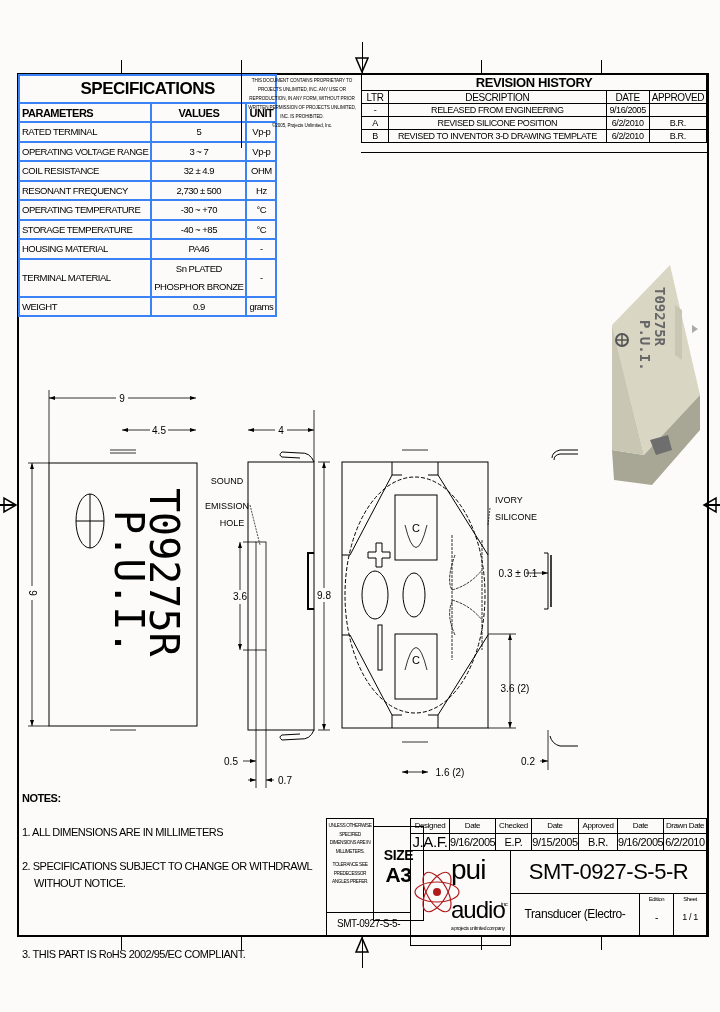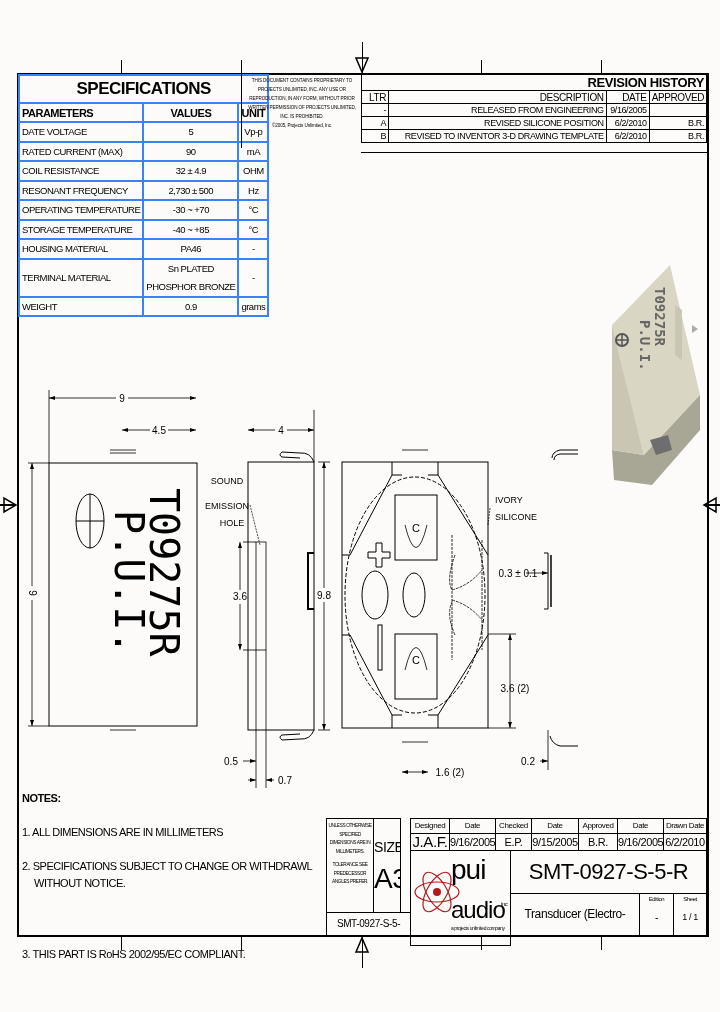--- a/index.html
+++ b/index.html
@@ -10,21 +10,21 @@
   
   table{border-collapse:collapse;}
   .spec{position:absolute;left:18px;top:74px;width:222px;font-size:9.5px;letter-spacing:-0.5px;}
   .spec td{border:2px solid #3b82f6;height:17.5px;padding:0 2px;white-space:nowrap;}
   .spec .title td{font-size:17px;font-weight:bold;text-align:center;height:26px;letter-spacing:-0.5px;}
   .spec .hdr td{font-weight:bold;font-size:11px;height:17px;}
   .spec td.v{text-align:center;}
   .spec td.u{text-align:center;width:24px;}
   .prop{position:absolute;left:243px;top:76px;width:118px;font-size:4.6px;line-height:9px;text-align:center;letter-spacing:-0.1px;}
   .rev{position:absolute;left:361px;top:74px;width:346px;font-size:9px;letter-spacing:-0.4px;}
-  .rev td{border:1px solid #000;height:12px;padding:0 2px;text-align:right;white-space:nowrap;}
+  .rev td{border:1px solid #000;height:12px;padding:0 2px;text-align:center;white-space:nowrap;}
   .rev .title td{font-size:13px;font-weight:bold;height:15px;}
   .rev .hdr td{font-size:10px;}
   .notes{position:absolute;left:22px;font-size:11px;letter-spacing:-0.5px;white-space:nowrap;}
   
   .tb{position:absolute;left:326px;top:818px;width:381px;height:118px;}
   .tbc{position:absolute;border:1px solid #000;box-sizing:border-box;font-size:8px;text-align:center;letter-spacing:-0.4px;overflow:hidden;}
 </style>
 </head>
 <body>
 
@@ -54,28 +54,28 @@
   <tbody>
       <tr class="title">
         <td colspan="3">SPECIFICATIONS</td>
       </tr>
   <tr class="hdr">
     <td>PARAMETERS</td>
     <td class="v">VALUES</td>
     <td class="u">UNIT</td>
   </tr>
   <tr>
-        <td>DATE VOLTAGE</td>
+        <td>RATED TERMINAL</td>
         <td class="v">5</td>
         <td class="u">Vp-p</td>
       </tr>
   <tr>
-        <td>RATED CURRENT (MAX)</td>
-        <td class="v">90</td>
-        <td class="u">mA</td>
+        <td>OPERATING VOLTAGE RANGE</td>
+        <td class="v">3 ~ 7</td>
+        <td class="u">Vp-p</td>
       </tr>
   <tr>
         <td>COIL RESISTANCE</td>
         <td class="v">32 ± 4.9</td>
         <td class="u">OHM</td>
       </tr>
   <tr>
         <td>RESONANT FREQUENCY</td>
         <td class="v">2,730 ± 500</td>
         <td class="u">Hz</td>
@@ -306,23 +306,23 @@
   <div class="tbc" style="left:0;top:0;width:48px;height:95px;font-size:4.8px;line-height:8.5px;padding-top:3px;">
     <div>UNLESS OTHERWISE</div>
     <div>SPECIFIED</div>
     <div>DIMENSIONS ARE IN</div>
     <div>MILLIMETERS.</div>
     <div style="height:5px"></div>
     <div>TOLERANCE SEE</div>
     <div>PREDECESSOR</div>
     <div>ANGLES PREFER.</div>
   </div>
-  <div class="tbc" style="left:47px;top:0;width:28px;height:95px;">
+  <div class="tbc" style="left:47px;top:8px;width:51px;height:95px;font-weight:bold;">
     <div style="font-size:14px;margin-top:20px;">SIZE</div>
-    <div style="font-size:28px;margin-top:8px;">A3</div>
+    <div style="font-size:21px;">A3</div>
   </div>
   <div class="tbc" style="left:0;top:94px;width:85px;height:24px;font-size:10px;line-height:22px;">SMT-0927-S-5-R.idw</div>
 
   <div class="tbc" style="left:84px;top:0;width:40px;height:16px;line-height:14px;">Designed by</div>
   <div class="tbc" style="left:123px;top:0;width:47px;height:16px;line-height:14px;">Date</div>
   <div class="tbc" style="left:169px;top:0;width:37px;height:16px;line-height:14px;">Checked by</div>
   <div class="tbc" style="left:205px;top:0;width:48px;height:16px;line-height:14px;">Date</div>
   <div class="tbc" style="left:252px;top:0;width:40px;height:16px;line-height:14px;">Approved by</div>
   <div class="tbc" style="left:291px;top:0;width:47px;height:16px;line-height:14px;">Date</div>
   <div class="tbc" style="left:337px;top:0;width:44px;height:16px;line-height:14px;">Drawn Date</div>

